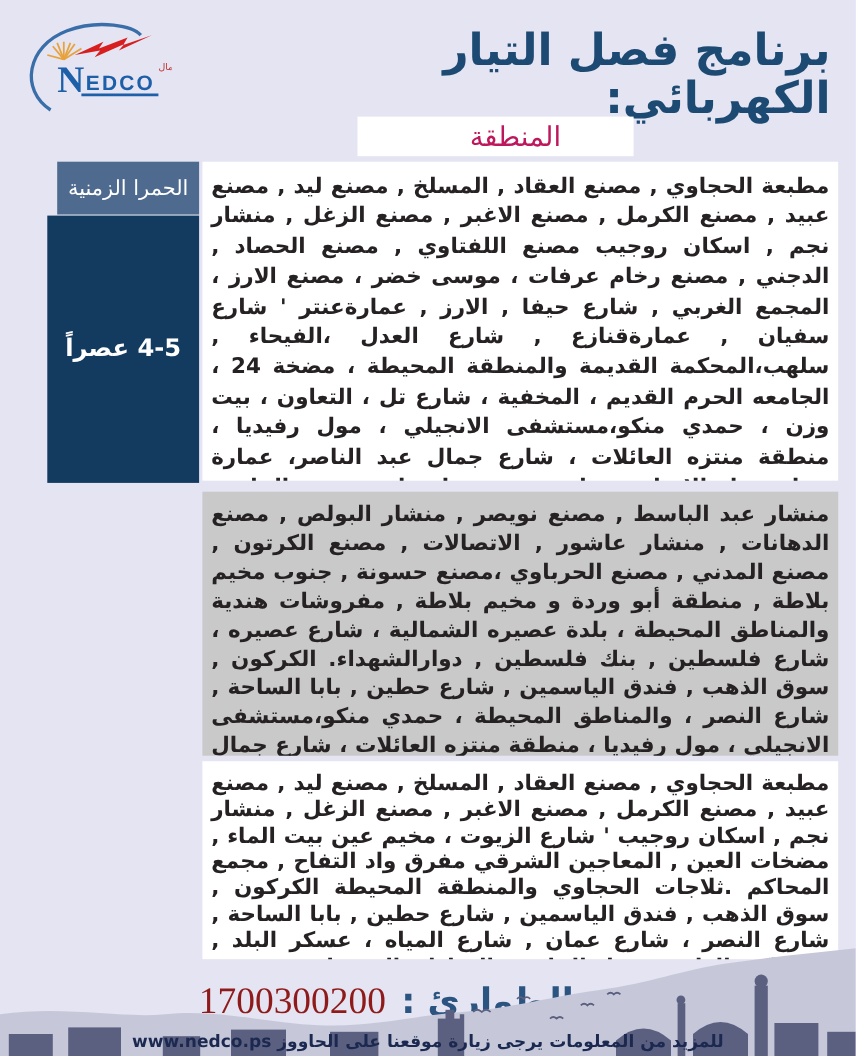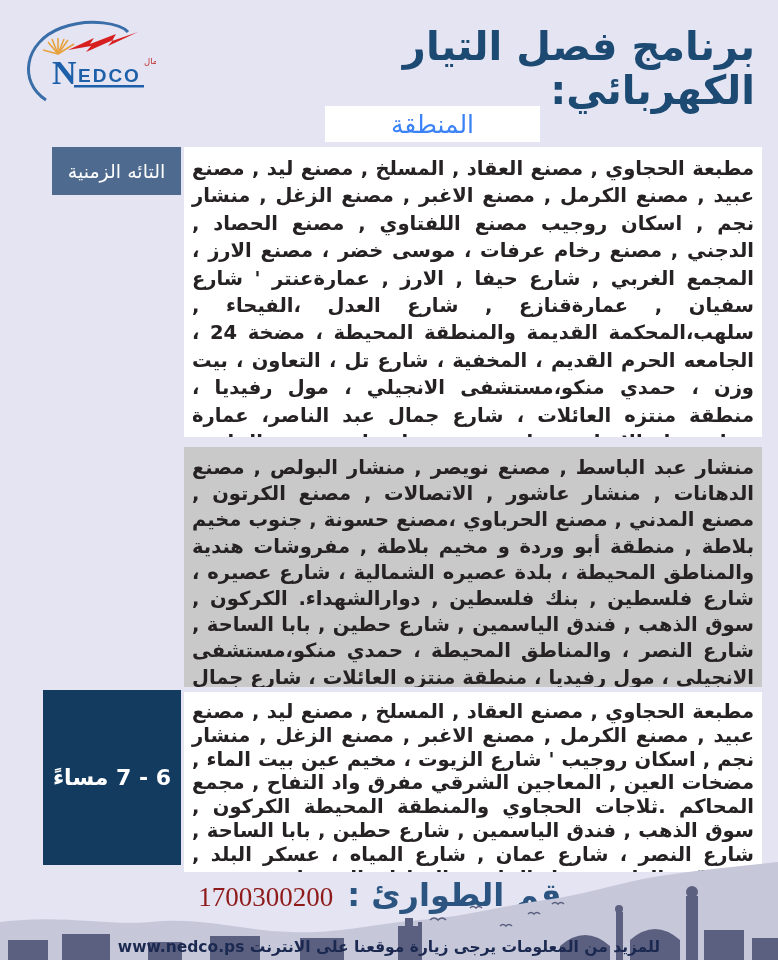--- a/index.html
+++ b/index.html
@@ -7,21 +7,21 @@
   .page{position:relative;width:778px;height:960px;background:#e4e4f2;overflow:hidden;}
 
   
   .logo{position:absolute;left:16px;top:12px;width:140px;height:100px;}
   .title{position:absolute;left:185px;top:24px;width:570px;text-align:right;
          direction:rtl;font-size:40px;font-weight:bold;color:#1d4a73;line-height:1.1;}
   .date-line{position:absolute;left:185px;top:76px;width:570px;text-align:center;
          direction:rtl;font-size:27px;font-weight:bold;color:#871e27;}
   .region-box{position:absolute;left:325px;top:106px;width:215px;height:36px;background:#ffffff;
          display:flex;align-items:center;justify-content:center;
-         font-size:25px;color:#3b82f6;direction:rtl;}
+         font-size:25px;color:#be185d;direction:rtl;padding-left:36px;}
 
   
   .period-header{position:absolute;left:52px;top:147px;width:129px;height:48px;background:#4e6a8e;
          color:#ffffff;font-size:19px;display:flex;align-items:center;justify-content:center;direction:rtl;}
   .time-box{position:absolute;left:43px;width:138px;background:#133a5f;color:#ffffff;
          font-size:22px;font-weight:bold;display:flex;align-items:center;justify-content:center;direction:rtl;}
   .time-1{top:196px;height:243px;}
   .time-2{top:487px;height:170px;}
   .time-3{top:690px;height:175px;}
 
@@ -30,21 +30,21 @@
          padding:8px 8px 6px 8px;direction:rtl;text-align:justify;text-align-last:right;
          font-weight:bold;color:#262223;font-size:19.5px;overflow:hidden;}
   .block-1{top:147px;height:290px;background:#ffffff;line-height:27.4px;}
   .block-2{top:447px;height:240px;background:#c9c9c9;line-height:26.2px;}
   .block-3{top:692px;height:180px;background:#ffffff;line-height:23.8px;}
 
   
   .emergency{position:absolute;left:0;top:876px;width:778px;display:flex;direction:rtl;
          align-items:baseline;justify-content:center;gap:14px;}
   .emergency .label{font-size:32px;font-weight:bold;color:#2b5580;}
-  .emergency .number{font-family:"Liberation Serif",serif;font-size:27px;color:#8e1a1a;}
+  .emergency .number{font-family:"Liberation Serif",serif;font-size:34px;color:#8e1a1a;margin-top:16px;}
 
   
   .skyline{position:absolute;left:0;bottom:0;width:778px;height:100px;}
   .footer-line{position:absolute;left:0;bottom:4px;width:778px;text-align:center;direction:rtl;
          font-size:15.5px;font-weight:bold;color:#1b2950;}
   .footer-line .url{direction:ltr;unicode-bidi:embed;text-align:center;}
 </style>
 </head>
 <body>
 
@@ -71,22 +71,22 @@
 
       <text x="36" y="72" font-size="34" font-weight="bold" fill="#1d5fa8" font-family="Liberation Serif, serif">N</text>
       <text x="62" y="70" font-size="19" font-weight="bold" fill="#1d5fa8" letter-spacing="2" font-family="Liberation Sans, sans-serif">EDCO</text>
       <rect x="58" y="73" width="70" height="2.5" fill="#1d5fa8"></rect>
     </svg>
   </div>
 
   <div class="title">برنامج فصل التيار الكهربائي:</div>
   <div class="region-box">المنطقة</div>
 
-  <div class="period-header">التائه الزمنية</div>
-  <div class="time-box time-3">6 - 7 مساءً</div>
+  <div class="period-header">الحمرا الزمنية</div>
+  <div class="time-box time-1">4-5 عصراً</div>
 
   <div class="area-block block-1">مطبعة الحجاوي , مصنع العقاد , المسلخ , مصنع ليد , مصنع عبيد , مصنع الكرمل , مصنع الاغبر , مصنع الزغل , منشار نجم , اسكان روجيب مصنع اللفتاوي , مصنع الحصاد , الدجني , مصنع رخام عرفات ، موسى خضر ، مصنع الارز ، المجمع الغربي , شارع حيفا , الارز , عمارةعنتر ' شارع سفيان , عمارةقنازع , شارع العدل ،الفيحاء , سلهب،المحكمة القديمة والمنطقة المحيطة ، مضخة 24 ، الجامعه الحرم القديم ، المخفية ، شارع تل ، التعاون ، بيت وزن ، حمدي منكو،مستشفى الانجيلي ، مول رفيديا ، منطقة منتزه العائلات ، شارع جمال عبد الناصر، عمارة بريك ، خلة الايمان ، شارع بيجر ، شارع ابن رشد ، الحاووز الشمالي ، البلوطات العلوي ، شارع الارصاد وشارع الحمرا والمناطق المحيطة  ، عراق التائه</div>
   <div class="area-block block-2">منشار عبد الباسط , مصنع نويصر , منشار البولص , مصنع الدهانات , منشار عاشور , الاتصالات , مصنع الكرتون , مصنع المدني , مصنع الحرباوي ،مصنع حسونة , جنوب مخيم بلاطة , منطقة أبو وردة و مخيم بلاطة , مفروشات هندية والمناطق المحيطة ، بلدة عصيره الشمالية ، شارع عصيره ، شارع فلسطين , بنك فلسطين , دوارالشهداء. الكركون , سوق الذهب , فندق الياسمين , شارع حطين , بابا الساحة , شارع النصر ، والمناطق المحيطة ، حمدي منكو،مستشفى الانجيلي ، مول رفيديا ، منطقة منتزه العائلات ، شارع جمال عبد الناصر، عمارة بريك ، طلعة الماتورات ،  شارع الكبريت ، الضاحية ، عين سيرين</div>
   <div class="area-block block-3">مطبعة الحجاوي , مصنع العقاد , المسلخ , مصنع ليد , مصنع عبيد , مصنع الكرمل , مصنع الاغبر , مصنع الزغل , منشار نجم , اسكان روجيب ' شارع الزيوت ، مخيم عين بيت الماء , مضخات العين , المعاجين الشرقي مفرق واد التفاح , مجمع المحاكم .ثلاجات الحجاوي والمنطقة المحيطة الكركون , سوق الذهب , فندق الياسمين , شارع حطين , بابا الساحة , شارع النصر ، شارع عمان , شارع المياه ، عسكر البلد , المساكن العلوي ، دوار الفاوي  والمناطق المحيطة</div>
 
   <div class="emergency">
     <span class="label">رقم الطوارئ :</span>
     <span class="number">1700300200</span>
   </div>
 
@@ -119,17 +119,17 @@
         <path d="M430 60 q4 -4 8 0 q4 -4 8 0"></path>
         <path d="M470 48 q3 -3 6 0 q3 -3 6 0"></path>
         <path d="M500 66 q3 -3 6 0 q3 -3 6 0"></path>
         <path d="M528 54 q3 -3 6 0 q3 -3 6 0"></path>
         <path d="M552 44 q3 -3 6 0 q3 -3 6 0"></path>
       </g>
     </svg>
   </div>
 
   <div class="footer-line">
-    <span>للمزيد من المعلومات يرجى زيارة موقعنا على الانترنت</span>
+    <span>للمزيد من المعلومات يرجى زيارة موقعنا على الحاووز</span>
     <span class="url">www.nedco.ps</span>
   </div>
 
 </div>
 
 </body></html>

